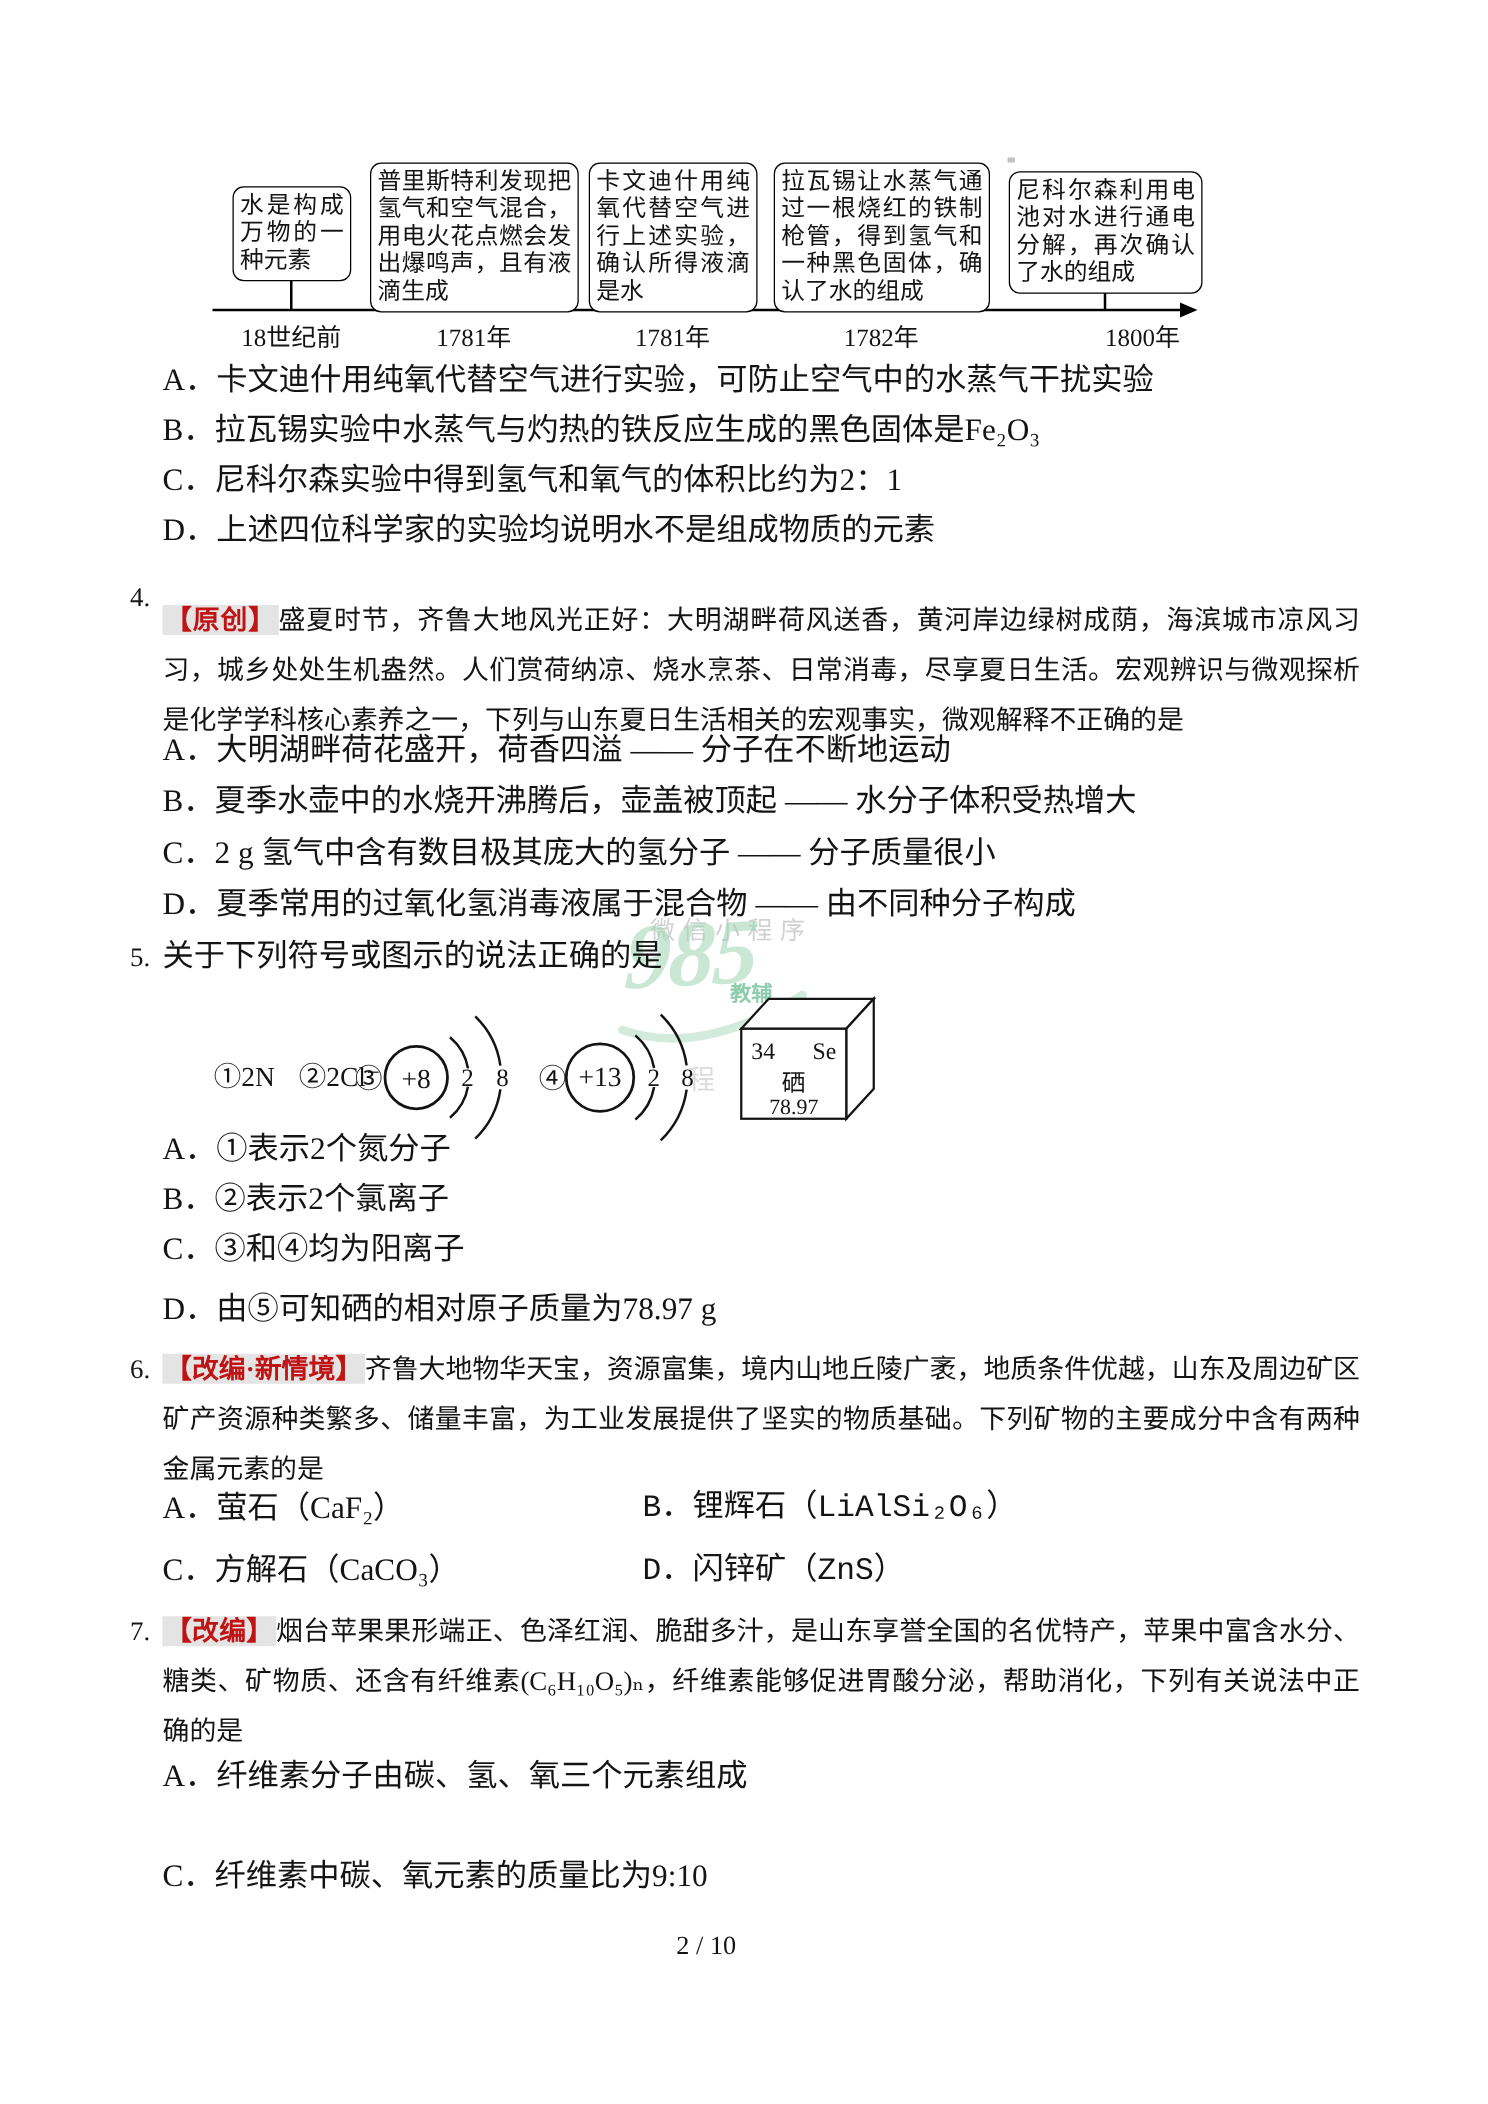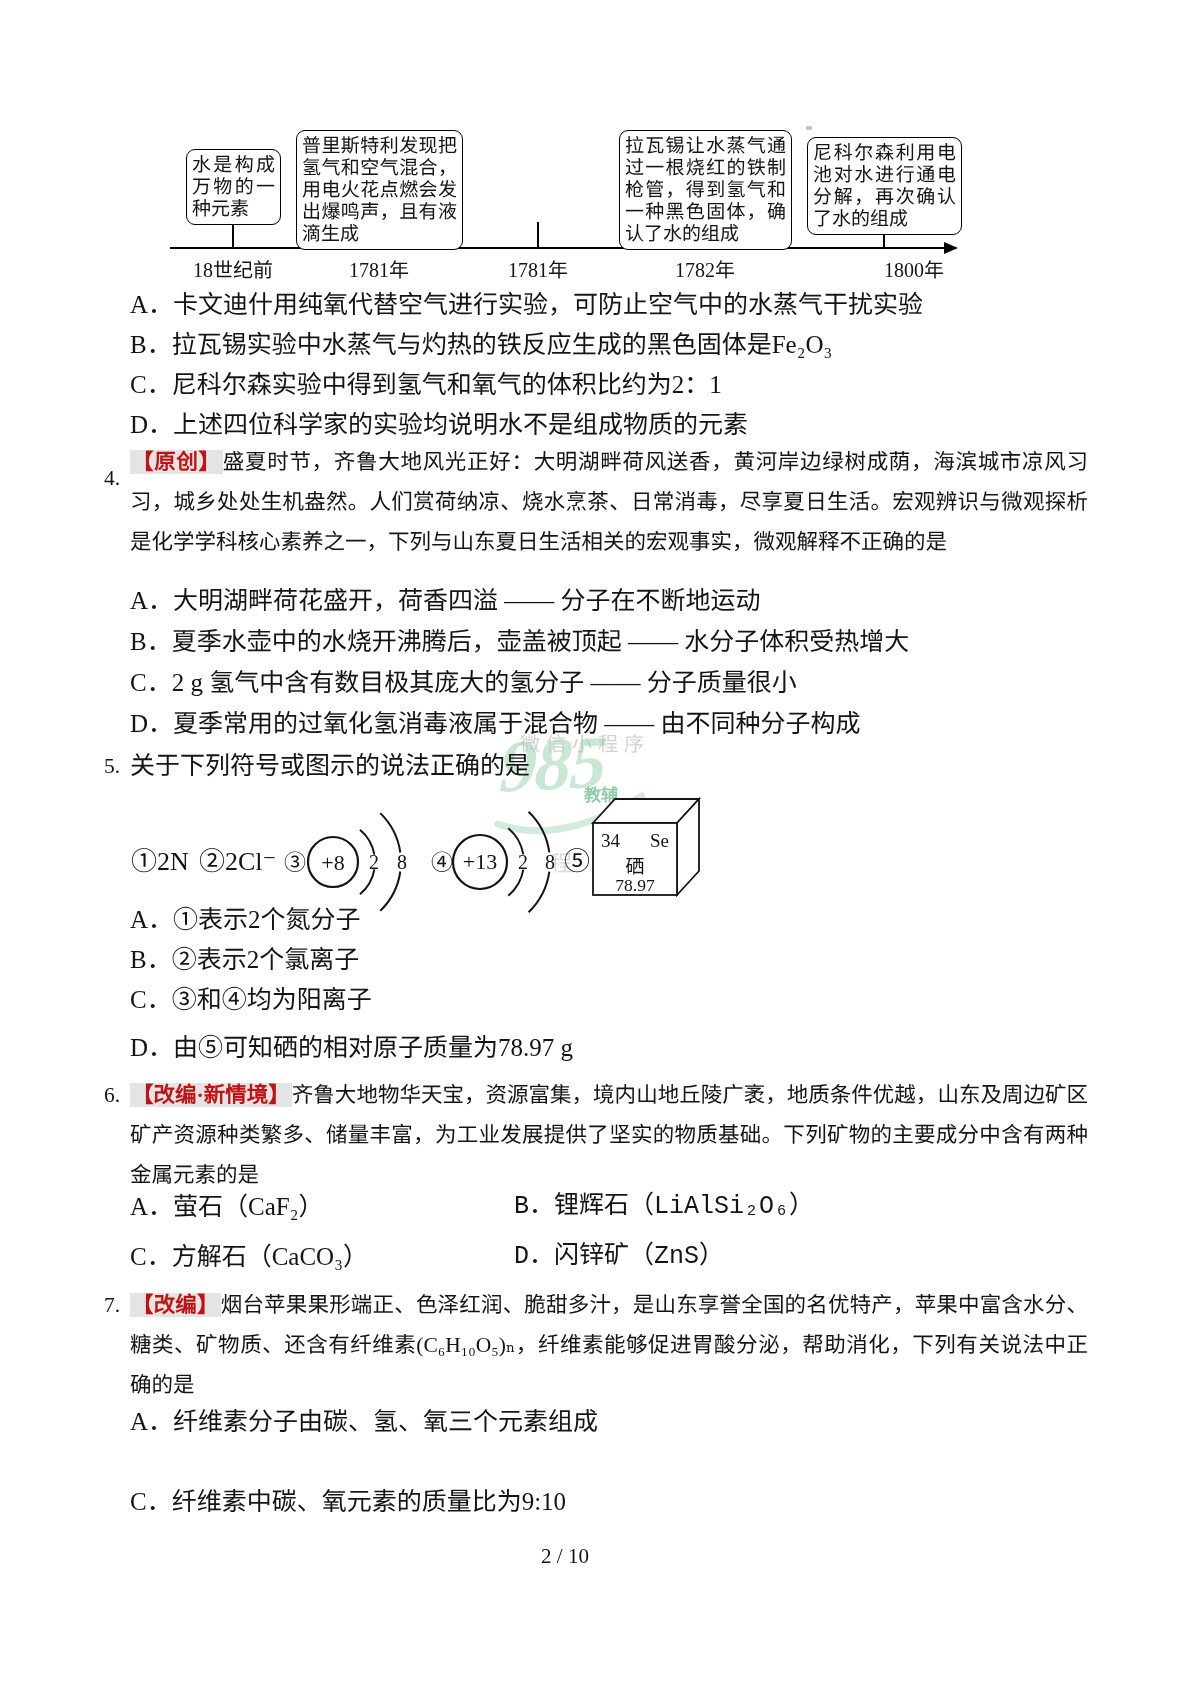--- a/index.html
+++ b/index.html
@@ -13,21 +13,21 @@
   .tag{color:#c01414;background:#e4e4e4;font-weight:bold;padding:0 2px;}
   
   .tl-box{position:absolute;border:1.6px solid #000;border-radius:9px;background:#fff;
           font-size:19px;line-height:22px;padding:4px 5px;text-align:justify;z-index:2;}
   .stem{position:absolute;width:2px;background:#000;z-index:1;}
   .axis{position:absolute;left:170px;top:247px;width:776px;height:2px;background:#000;}
   .arrowhead{position:absolute;left:944px;top:242px;width:0;height:0;
              border-left:14px solid #000;border-top:6px solid transparent;border-bottom:6px solid transparent;}
   .year{position:absolute;width:120px;text-align:center;font-size:20px;top:254px;}
   
-  .sym{position:absolute;font-size:26px;line-height:28px;white-space:nowrap;}
+  .sym{position:absolute;font-size:22px;line-height:28px;white-space:nowrap;margin-left:40px;}
   svg text{font-family:"Liberation Serif","DejaVu Serif",serif;fill:#141414;}
   
   .wm-gray{position:absolute;left:520px;top:728px;font-size:20px;letter-spacing:6px;
            color:#9a9a9a;opacity:.45;z-index:0;white-space:nowrap;}
   .wm-985{position:absolute;left:500px;top:722px;font-size:74px;font-weight:bold;font-style:italic;
           color:#9fd4b6;opacity:.55;letter-spacing:-2px;transform:rotate(-3deg) skewX(-6deg);z-index:0;}
   .wm-sub{position:absolute;left:584px;top:781px;font-size:17px;font-weight:bold;
           color:#7cc49e;opacity:.85;z-index:0;}
   .wm-stray{position:absolute;left:550px;top:845px;font-size:22px;color:#9a9a9a;opacity:.35;z-index:0;}
   .stray-dot{position:absolute;left:806px;top:126px;width:6px;height:4px;background:#8f8f8f;
@@ -51,40 +51,41 @@
 
   <div class="abs" style="left:0;top:0;width:1190px;height:290px;">
     <div class="stem" style="left:232px;top:222px;height:26px;"></div>
     <div class="stem" style="left:378px;top:222px;height:26px;"></div>
     <div class="stem" style="left:537px;top:222px;height:26px;"></div>
     <div class="stem" style="left:704px;top:222px;height:26px;"></div>
     <div class="stem" style="left:883px;top:222px;height:26px;"></div>
 
     <div class="tl-box" style="left:186px;top:149px;width:95px;">水是构成万物的一种元素</div>
     <div class="tl-box" style="left:296px;top:130px;width:167px;">普里斯特利发现把氢气和空气混合，用电火花点燃会发出爆鸣声，且有液滴生成</div>
+    <div class="tl-box" style="left:471px;top:130px;width:135px;">卡文迪什用纯氧代替空气进行上述实验，确认所得液滴是水</div>
     <div class="tl-box" style="left:619px;top:130px;width:173px;">拉瓦锡让水蒸气通过一根烧红的铁制枪管，得到氢气和一种黑色固体，确认了水的组成</div>
     <div class="tl-box" style="left:807px;top:137px;width:155px;">尼科尔森利用电池对水进行通电分解，再次确认了水的组成</div>
 
     <div class="axis"></div>
     <div class="arrowhead"></div>
 
     <div class="year" style="left:173px;">18世纪前</div>
     <div class="year" style="left:319px;">1781年</div>
     <div class="year" style="left:478px;">1781年</div>
     <div class="year" style="left:645px;">1782年</div>
     <div class="year" style="left:824px;text-align:right;">1800年</div>
   </div>
 
   <div class="line" style="top:291px;">A．卡文迪什用纯氧代替空气进行实验，可防止空气中的水蒸气干扰实验</div>
   <div class="line" style="top:331px;">B．拉瓦锡实验中水蒸气与灼热的铁反应生成的黑色固体是Fe₂O₃</div>
   <div class="line" style="top:371px;">C．尼科尔森实验中得到氢气和氧气的体积比约为2：1</div>
   <div class="line" style="top:411px;">D．上述四位科学家的实验均说明水不是组成物质的元素</div>
 
   <div class="qnum" style="top:458px;">4.</div>
-  <div class="para" style="top:442px;">
+  <div class="para" style="top:476px;">
     <span class="tag">【原创】</span><span>盛夏时节，齐鲁大地风光正好：大明湖畔荷风送香，黄河岸边绿树成荫，海滨城市凉风习习，城乡处处生机盎然。人们赏荷纳凉、烧水烹茶、日常消毒，尽享夏日生活。宏观辨识与微观探析是化学学科核心素养之一，下列与山东夏日生活相关的宏观事实，微观解释不正确的是</span>
   </div>
   <div class="line" style="top:587px;">A．大明湖畔荷花盛开，荷香四溢 —— 分子在不断地运动</div>
   <div class="line" style="top:628px;">B．夏季水壶中的水烧开沸腾后，壶盖被顶起 —— 水分子体积受热增大</div>
   <div class="line" style="top:669px;">C．2 g 氢气中含有数目极其庞大的氢分子 —— 分子质量很小</div>
   <div class="line" style="top:710px;">D．夏季常用的过氧化氢消毒液属于混合物 —— 由不同种分子构成</div>
 
   <div class="qnum" style="top:752px;line-height:28px;">5.</div>
   <div class="line" style="top:752px;">关于下列符号或图示的说法正确的是</div>
 

